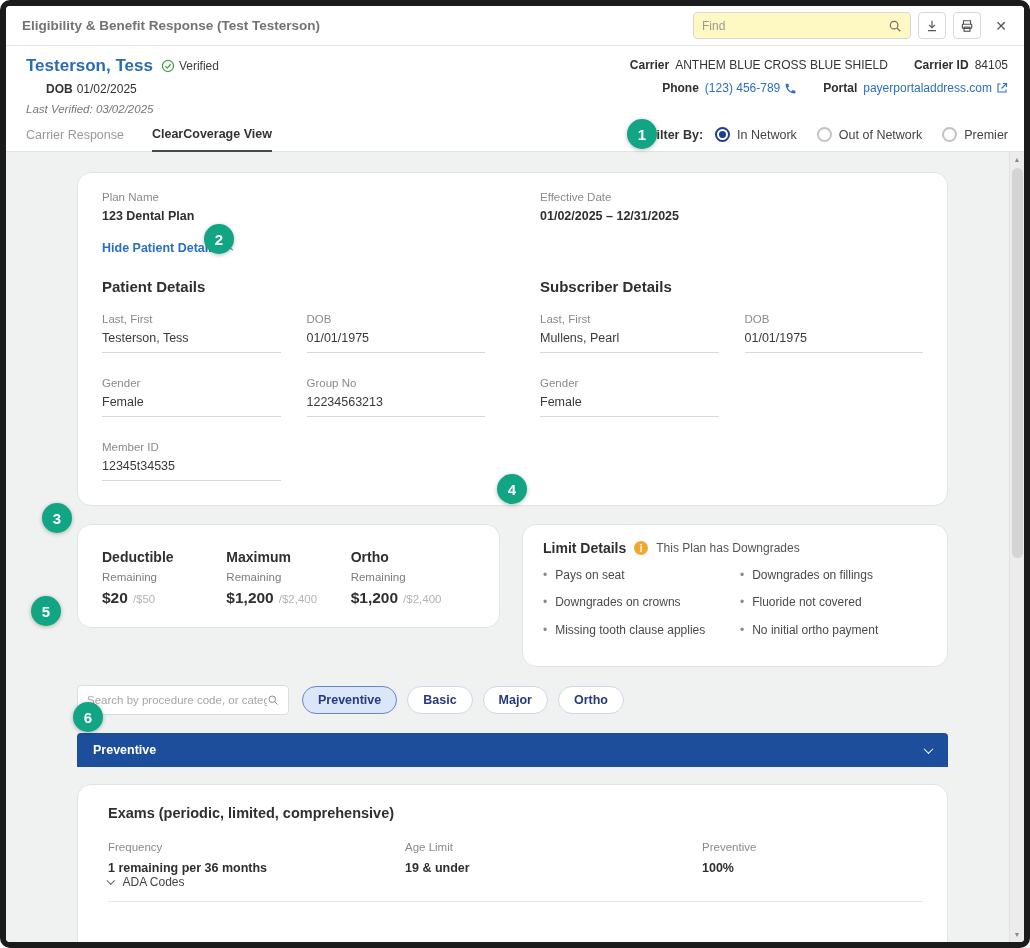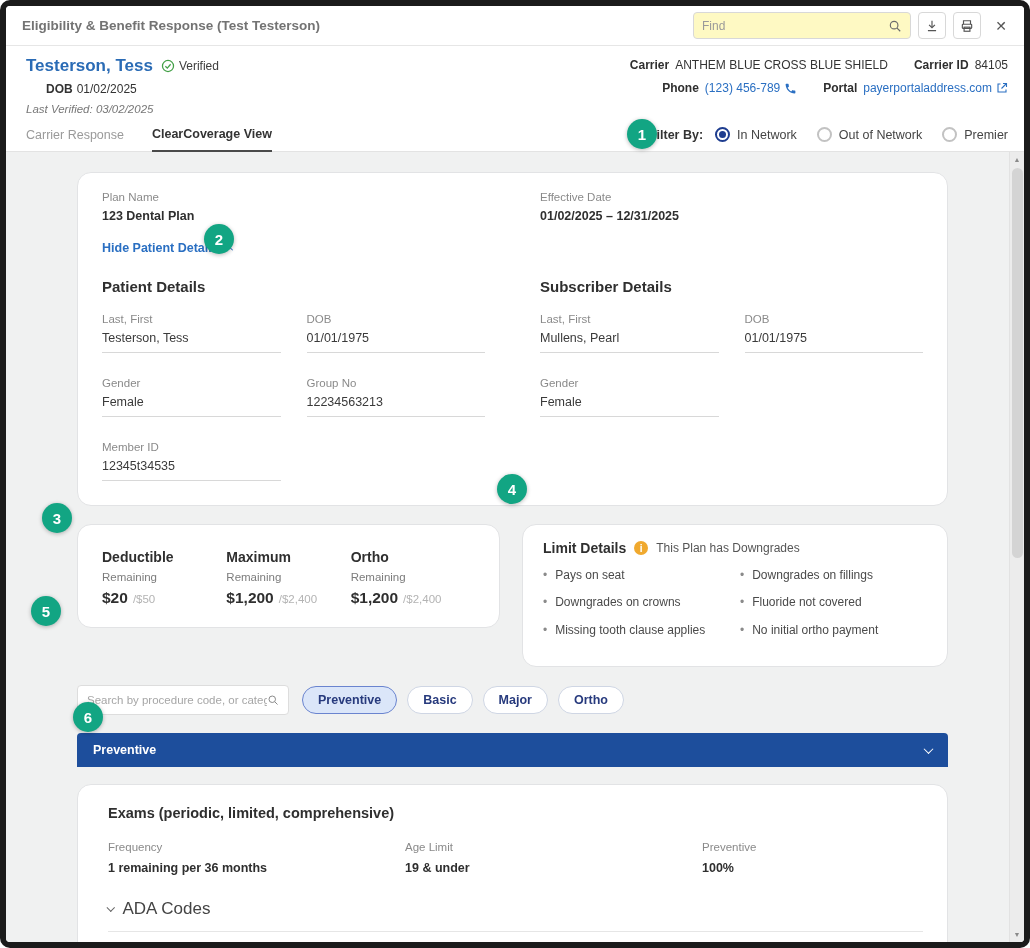--- a/index.html
+++ b/index.html
@@ -116,21 +116,21 @@
   .banner .chev{ margin-left:auto; }
   .chev{ width:7px; height:7px; border-right:1.6px solid currentColor; border-bottom:1.6px solid currentColor; display:inline-block; }
   .chev-down{ transform:rotate(45deg) translate(-1px,-1px); }
   .chev-up{ transform:rotate(-135deg) translateY(-2px); }
   
   .exams-card{ margin-top:17px; padding:20px 24px 24px 30px; min-height:260px; }
   .ex-title{ font-size:14.5px; font-weight:bold; color:#2f2f2f; }
   .stats{ display:grid; grid-template-columns:297px 297px 1fr; margin-top:20px; }
   .stat-label{ font-size:11.5px; color:#8a8a8a; }
   .stat-value{ font-size:12.5px; font-weight:bold; color:#2f2f2f; margin-top:8px; }
-  .ada-row{ margin-top:24px; display:flex; align-items:center; gap:9px; font-size:17px; color:#444;
+  .ada-row{ display:flex; align-items:center; gap:9px; font-size:12px; color:#444;
     padding-bottom:12px; border-bottom:1px solid #e6e6e6; cursor:pointer; }
   .ada-row .chev{ color:#666; width:5.5px; height:5.5px; }
   
   .num-circle{
     position:absolute; width:30px; height:30px; border-radius:50%;
     background:#12a583; color:#fff; font-size:15px; font-weight:bold;
     display:flex; align-items:center; justify-content:center;
     box-shadow:0 1px 4px rgba(0,0,0,.28); z-index:20;
   }
 </style>

